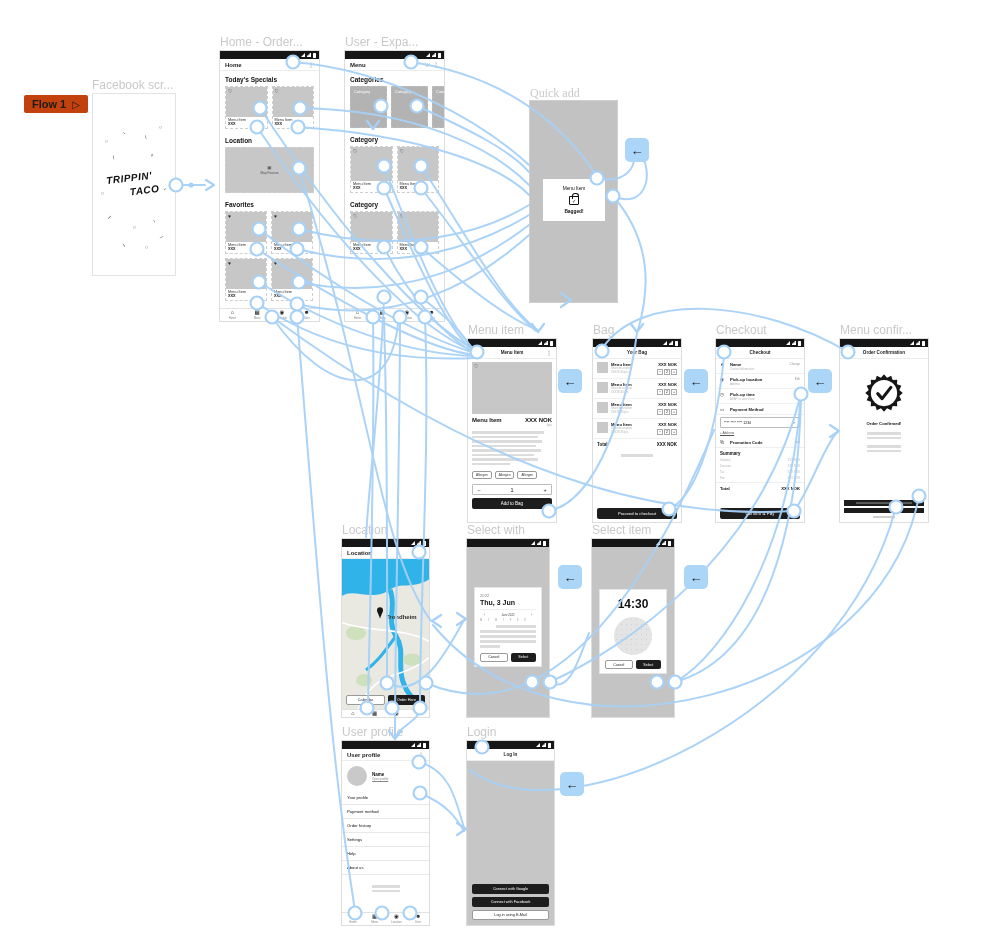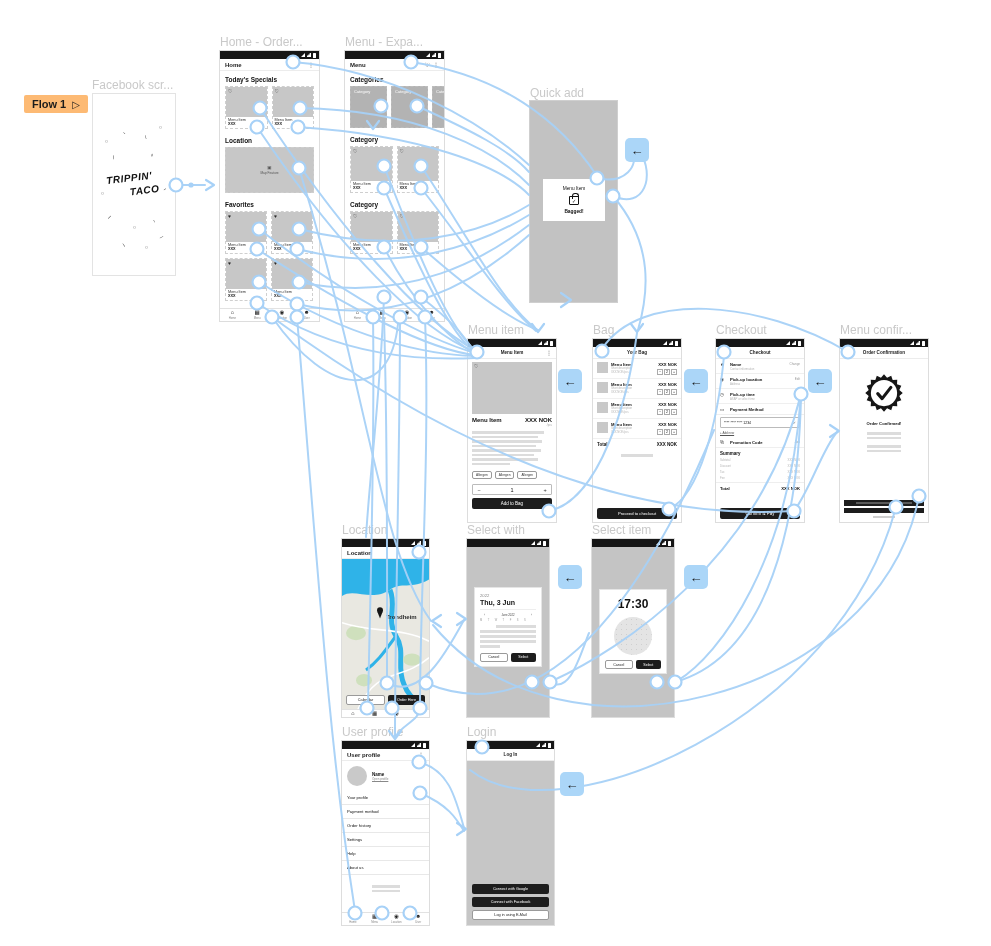--- a/index.html
+++ b/index.html
@@ -1,20 +1,20 @@
 <!DOCTYPE html>
 <html><head>
 <meta charset="utf-8">
 <style>
   html,body{margin:0;padding:0;background:#fff;}
   #canvas{position:relative;width:991px;height:946px;background:#fff;overflow:hidden;
           font-family:"Liberation Sans",sans-serif;color:#111;}
   
   #flow-svg{position:absolute;left:0;top:0;z-index:5;pointer-events:none;}
-  .flow-chip{position:absolute;left:24px;top:95px;z-index:6;background:#fdba74;border-radius:2px;
+  .flow-chip{position:absolute;left:24px;top:95px;z-index:6;background:#c2410c;border-radius:2px;
              display:flex;align-items:center;gap:6px;padding:3px 8px;font-size:11px;font-weight:700;color:#1b1b1b;}
   .flow-chip .play{font-size:10px;font-weight:400;}
   .backsq{position:absolute;z-index:6;width:24px;height:24px;background:#abd6f8;border-radius:5px;
           display:flex;align-items:center;justify-content:center;font-size:13px;font-weight:700;color:#1b1b1b;}
   .ftitle{position:absolute;font-size:12px;color:#c9c9c9;z-index:1;white-space:nowrap;}
   
   .phone{position:absolute;z-index:2;background:#fff;border:1px solid #ddd;display:flex;flex-direction:column;overflow:hidden;box-sizing:border-box;}
   .phone *{box-sizing:border-box;}
   .sb{flex:none;height:8px;background:#161616;display:flex;align-items:center;justify-content:flex-end;gap:2px;padding:0 3px;}
   .sig{width:0;height:0;border-left:4px solid transparent;border-bottom:4px solid #fff;}
@@ -279,22 +279,22 @@
     </div>
   <div class="backsq" style="left:684px;top:565px;">
       <span>←</span>
     </div>
   <div class="backsq" style="left:560px;top:772px;">
       <span>←</span>
     </div>
 
   <div class="ftitle" style="left:92px;top:78px;">Facebook scr...</div>
   <div class="ftitle" style="left:220px;top:35px;">Home - Order...</div>
-  <div class="ftitle" style="left:345px;top:35px;">Menu - Expa...</div>
-  <div class="ftitle" style="left:530px;top:86px;">Quick add</div>
+  <div class="ftitle" style="left:345px;top:35px;">User - Expa...</div>
+  <div class="ftitle" style="left:530px;top:86px;font-family:Liberation Serif, serif;">Quick add</div>
   <div class="ftitle" style="left:468px;top:323px;">Menu item</div>
   <div class="ftitle" style="left:593px;top:323px;">Bag</div>
   <div class="ftitle" style="left:716px;top:323px;">Checkout</div>
   <div class="ftitle" style="left:840px;top:323px;">Menu confir...</div>
   <div class="ftitle" style="left:342px;top:523px;">Location</div>
   <div class="ftitle" style="left:467px;top:523px;">Select with</div>
   <div class="ftitle" style="left:592px;top:523px;">Select item</div>
   <div class="ftitle" style="left:342px;top:725px;">User profile</div>
   <div class="ftitle" style="left:467px;top:725px;">Login</div>
 
@@ -853,21 +853,21 @@
   </div>
 
   <div class="phone" style="left:591px;top:538px;width:84px;height:180px;">
     <div class="sb">
         <i class="sig"></i>
         <i class="bars"></i>
         <i class="bat"></i>
       </div>
     <div class="overlay">
       <div class="dlg" style="top:42px;">
-        <div class="bigtime">17:30</div>
+        <div class="bigtime">14:30</div>
         <div class="clockface"></div>
         <div class="dlg-btns">
           <div class="btn-w">Cancel</div>
           <div class="btn-b">Select</div>
         </div>
       </div>
     </div>
   </div>
 
   <div class="phone" style="left:341px;top:740px;width:89px;height:186px;">

